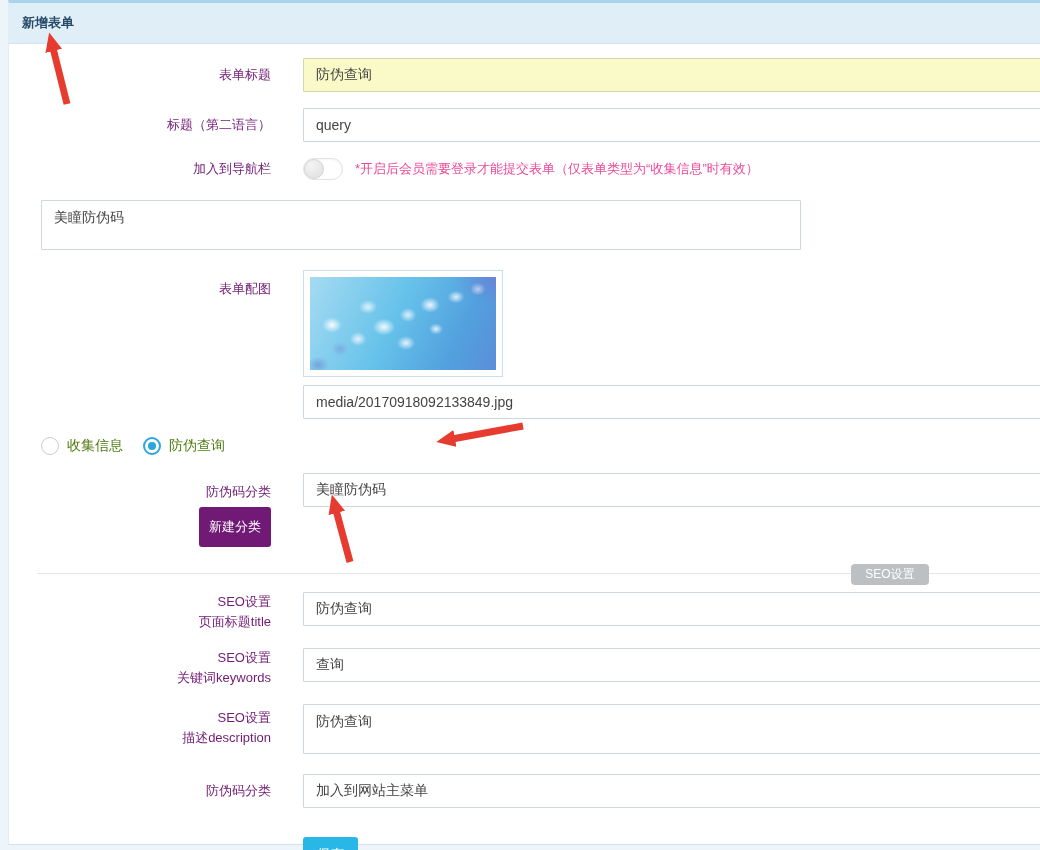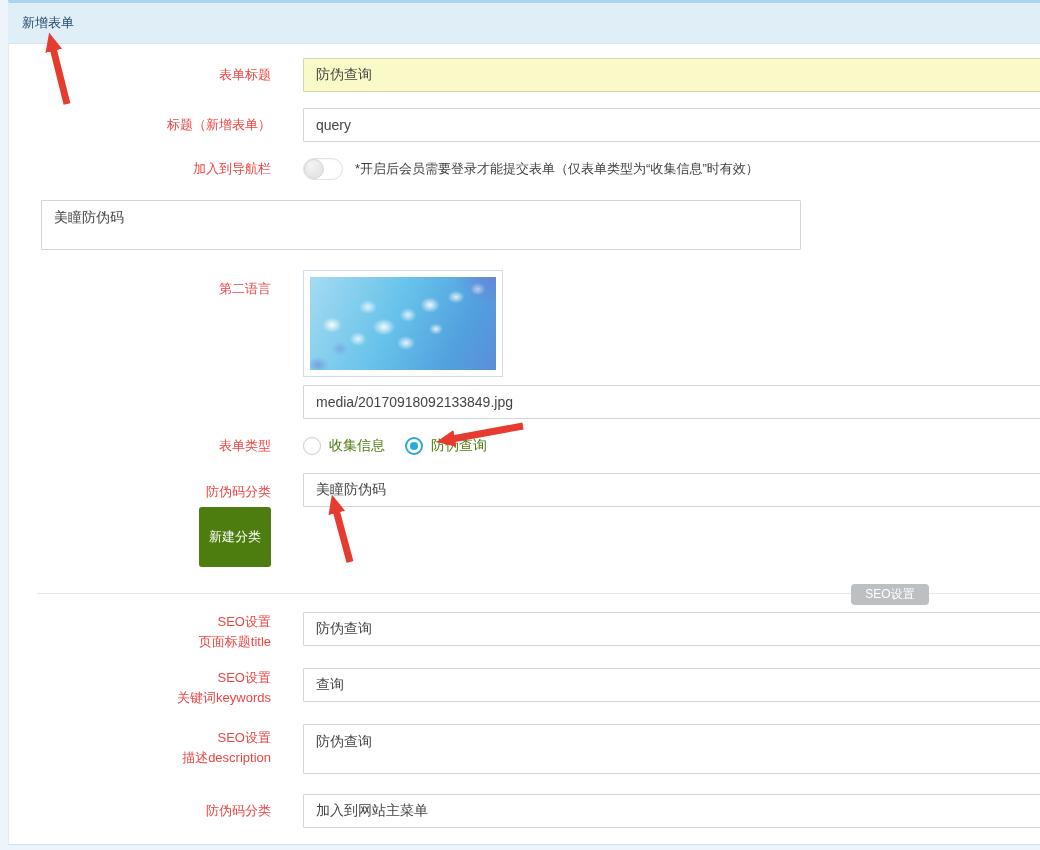--- a/index.html
+++ b/index.html
@@ -14,31 +14,31 @@
     position:absolute; left:8px; top:0; width:1092px; height:845px;
     background:#fff;
     border-top:3px solid #a9d4ec;
     border-left:1px solid #e2ecf4;
     border-bottom:1px solid #cfe2f0;
   }
   .panel-header {
     height:41px; background:#e0eef8; border-bottom:1px solid #d2e5f2;
     display:flex; align-items:center; padding-left:13px;
   }
-  .panel-title { font-size:13px; color:#254a68; }
+  .panel-title { font-size:13px; color:#254a68;font-weight:bold; }
   .panel-body { padding-top:14px; }
 
   .row { display:flex; margin-bottom:16px; }
   .row-label-col {
     width:262px; flex:0 0 262px; display:flex; flex-direction:column;
     align-items:flex-end; padding-top:9px;
   }
   .row.center .row-label-col { padding-top:0; justify-content:center; }
   .row-label {
-    font-size:13px; color:#ef4444; text-align:right; line-height:20px;
+    font-size:13px; color:#701a75; text-align:right; line-height:20px;
     white-space:pre-line;
   }
   .row-control { margin-left:32px; flex:0 0 760px; width:760px; }
 
   .txt-input {
     width:760px; height:34px; border:1px solid #ccd7de; background:#fff;
     font-size:14px; color:#444; padding:0 12px; outline:none; border-radius:1px;
     font-family:"Liberation Sans","DejaVu Sans",sans-serif;
   }
   .txt-input.highlight { background:#fafac8; border-color:#d4d8ad; }
@@ -54,21 +54,21 @@
     width:40px; height:22px; border:1px solid #e2e2e2; border-radius:12px;
     background:#fff; position:relative; display:inline-block; cursor:pointer;
     box-shadow:inset 0 1px 2px rgba(0,0,0,.04);
   }
   .toggle .knob {
     position:absolute; left:0; top:0; width:20px; height:20px; border-radius:50%;
     background:radial-gradient(circle at 35% 30%, #f4f4f4, #dedede);
     border:1px solid #d6d6d6;
   }
   .toggle-row-inner { display:flex; align-items:center; }
-  .toggle-note { font-size:13px; color:#404040; margin-left:12px; }
+  .toggle-note { font-size:13px; color:#ec4899; margin-left:12px; }
 
   
   .photo-frame {
     width:200px; height:107px; background:#fff; border:1px solid #cfdde8;
     padding:6px; margin-bottom:8px; cursor:pointer;
   }
   .photo {
     width:100%; height:100%; overflow:hidden; position:relative;
     background:
       radial-gradient(60px 40px at 100% 0%,   rgba(110,125,215,.75), rgba(110,125,215,0) 70%),
@@ -95,22 +95,22 @@
     display:inline-block; position:relative; flex:0 0 18px;
   }
   .radio-circle.checked { border:2px solid #2aa7db; }
   .radio-circle.checked::after {
     content:""; position:absolute; left:50%; top:50%; width:8px; height:8px;
     margin:-4px 0 0 -4px; border-radius:50%; background:#2aa7db;
   }
   .radio-text { font-size:14px; color:#4d7c0f; margin-left:8px; }
 
   .mini-btn {
-    margin-top:5px; background:#4d7c0f; color:#fff; border:none; font-size:13px;
-    padding:21px 10px; border-radius:3px; cursor:pointer;
+    margin-top:5px; background:#701a75; color:#fff; border:none; font-size:13px;
+    padding:11px 10px; border-radius:3px; cursor:pointer;
     font-family:"Liberation Sans","DejaVu Sans",sans-serif;
   }
 
   
   .section-divider { position:relative; margin:26px 0 18px 28px; border-top:1px solid #e4e8eb; }
   .seo-badge {
     position:absolute; top:-10px; left:814px; width:78px; height:21px;
     background:#bcc0c3; color:#fff; font-size:12px; border-radius:4px;
     display:flex; align-items:center; justify-content:center; cursor:pointer;
   }
@@ -137,21 +137,21 @@
       <div class="row-label-col">
           <span class="row-label">表单标题</span>
         </div>
       <div class="row-control">
         <input class="txt-input highlight" value="防伪查询" style="">
       </div>
     </div>
 
     <div class="row center">
       <div class="row-label-col">
-          <span class="row-label">标题（新增表单）</span>
+          <span class="row-label">标题（第二语言）</span>
         </div>
       <div class="row-control">
         <input class="txt-input" value="query" style="">
       </div>
     </div>
 
     <div class="row center" style="margin-bottom:20px;">
       <div class="row-label-col">
           <span class="row-label">加入到导航栏</span>
         </div>
@@ -164,34 +164,31 @@
     </div>
 
     <div class="row">
       <div class="row-control">
         <textarea class="txt-area" style="">美瞳防伪码</textarea>
       </div>
     </div>
 
     <div class="row">
       <div class="row-label-col">
-          <span class="row-label">第二语言</span>
+          <span class="row-label">表单配图</span>
         </div>
       <div class="row-control">
         <div class="photo-frame">
           <div class="photo"></div>
         </div>
         <input class="txt-input" value="media/20170918092133849.jpg" style="">
       </div>
     </div>
 
     <div class="row center">
-      <div class="row-label-col">
-          <span class="row-label">表单类型</span>
-        </div>
       <div class="row-control radio-group">
         <span class="radio-option">
           <span class="radio-circle"></span>
           <span class="radio-text">收集信息</span>
         </span>
         <span class="radio-option">
           <span class="radio-circle checked"></span>
           <span class="radio-text">防伪查询</span>
         </span>
       </div>

